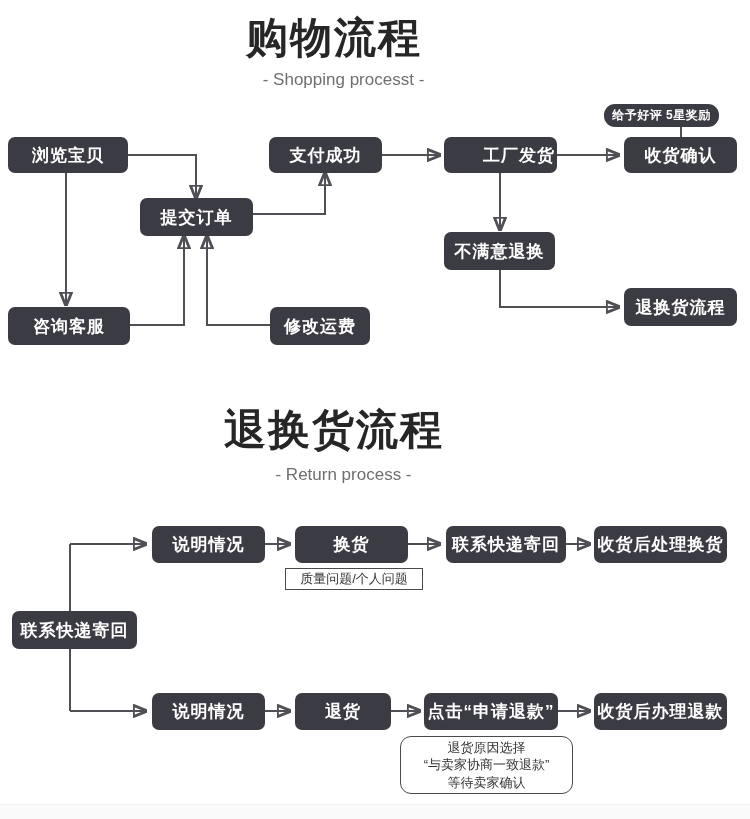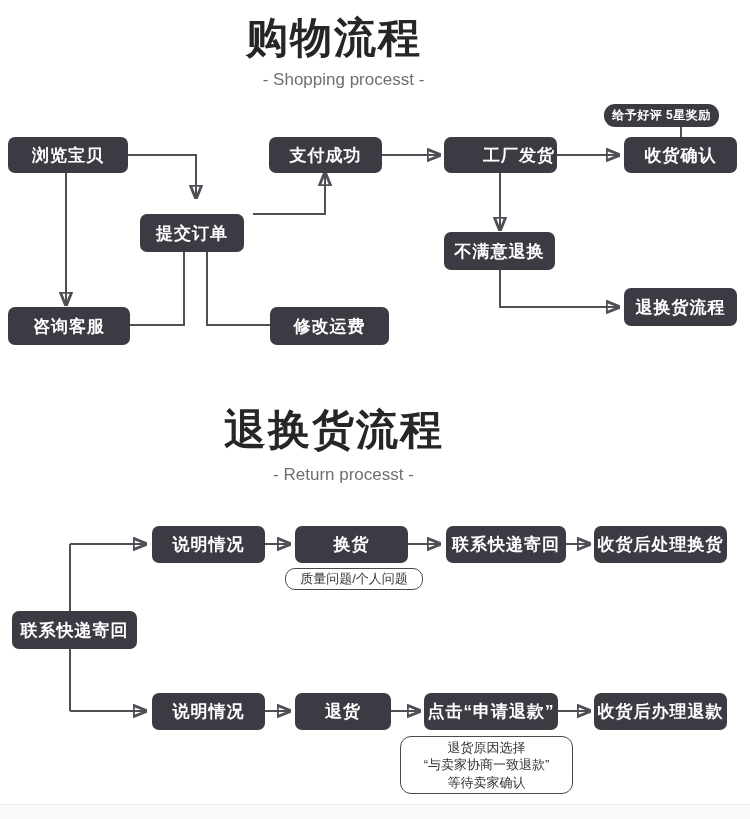--- a/index.html
+++ b/index.html
@@ -66,21 +66,21 @@
     border-radius: 11px;
   }
 
   
   .note {
     position: absolute;
     box-sizing: border-box;
     background: #ffffff;
     color: #333333;
     border: 1.3px solid #4a4a4a;
-    border-radius: 10px;
+    border-radius: 0;
     display: flex;
     align-items: center;
     justify-content: center;
     text-align: center;
     font-size: 13px;
     line-height: 1.35;
     z-index: 3;
   }
   .note.multiline {
     border-radius: 11px;
@@ -160,40 +160,40 @@
     <path d="M 265 711 L 290 711" marker-end="url(#arrow)"></path>
     <path d="M 391 711 L 420 711" marker-end="url(#arrow)"></path>
     <path d="M 558 711 L 590 711" marker-end="url(#arrow)"></path>
   </svg>
 
   <div class="section-title" style="top:17px;">购物流程</div>
   <div class="section-subtitle" style="top:71px;">- Shopping processt -</div>
 
   <div class="node" style="left:8px;  top:137px; width:120px; height:36px;">浏览宝贝</div>
 
-  <div class="node" style="left:140px;top:214px; width:104px; height:38px;">提交订单</div>
+  <div class="node" style="left:140px;top:198px; width:113px; height:38px;">提交订单</div>
 
   <div class="node" style="left:269px;top:137px; width:113px; height:36px;">支付成功</div>
 
   <div class="node" style="left:444px;top:137px; width:113px; height:36px;padding-left:37px;">工厂发货</div>
 
   <div class="node" style="left:624px;top:137px; width:113px; height:36px;">收货确认</div>
 
   <div class="node small" style="left:604px;top:104px; width:115px; height:23px;">给予好评 5星奖励</div>
 
   <div class="node" style="left:8px;  top:307px; width:122px; height:38px;">咨询客服</div>
 
-  <div class="node" style="left:270px;top:307px; width:119px; height:38px;">修改运费</div>
+  <div class="node" style="left:270px;top:307px; width:100px; height:38px;">修改运费</div>
 
   <div class="node" style="left:444px;top:232px; width:111px; height:38px;">不满意退换</div>
 
   <div class="node" style="left:624px;top:288px; width:113px; height:38px;">退换货流程</div>
 
   <div class="section-title" style="top:409px;">退换货流程</div>
-  <div class="section-subtitle" style="top:466px;">- Return processt -</div>
+  <div class="section-subtitle" style="top:466px;">- Return process -</div>
 
   <div class="node" style="left:12px; top:611px; width:125px; height:38px;">联系快递寄回</div>
 
   <div class="node" style="left:152px;top:526px; width:113px; height:37px;">说明情况</div>
 
   <div class="node" style="left:295px;top:526px; width:113px; height:37px;">换货</div>
 
   <div class="node" style="left:446px;top:526px; width:120px; height:37px;">联系快递寄回</div>
 
   <div class="node" style="left:594px;top:526px; width:133px; height:37px;">收货后处理换货</div>

